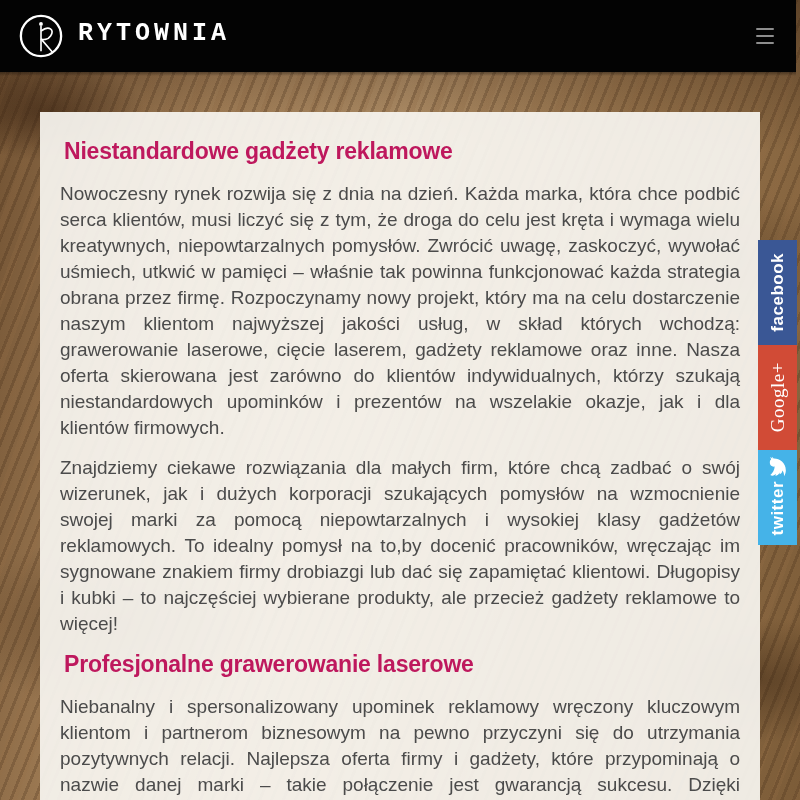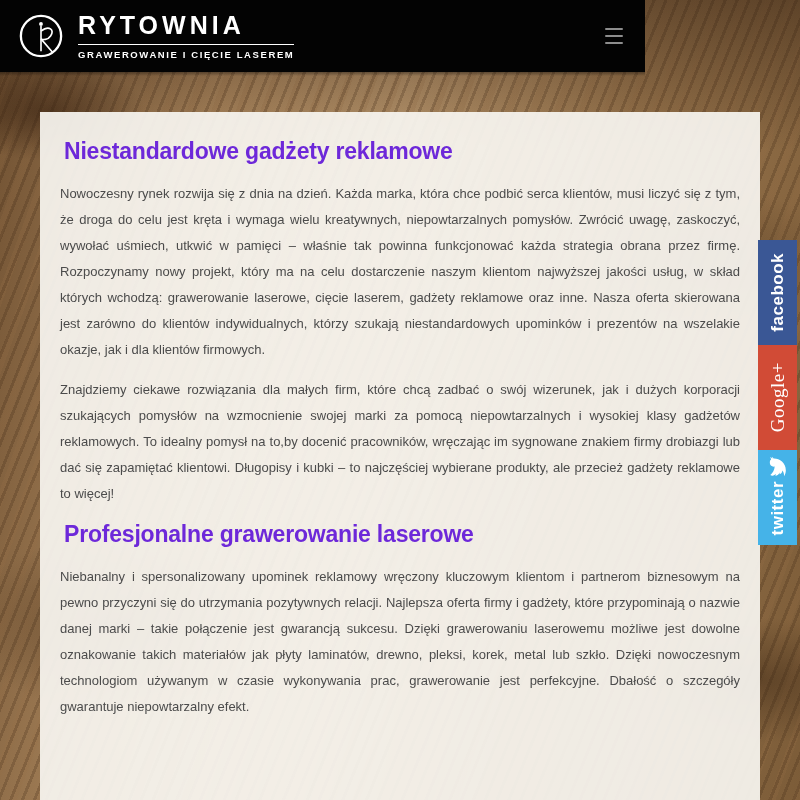--- a/index.html
+++ b/index.html
@@ -14,23 +14,23 @@
       radial-gradient(ellipse 180px 100px at 88% 32%, rgba(70,45,22,0.40), rgba(0,0,0,0) 70%),
       radial-gradient(ellipse 220px 130px at 15% 78%, rgba(60,38,18,0.45), rgba(0,0,0,0) 70%),
       radial-gradient(ellipse 160px 90px at 95% 85%, rgba(52,32,15,0.45), rgba(0,0,0,0) 70%),
       repeating-linear-gradient(112deg, rgba(56,34,16,0.22) 0 3px, rgba(0,0,0,0) 3px 11px),
       repeating-linear-gradient(290deg, rgba(150,110,70,0.20) 0 7px, rgba(0,0,0,0) 7px 23px),
       linear-gradient(100deg, #6e4f30 0%, #a9855c 25%, #b6946b 45%, #97744c 70%, #7c5c38 100%);
   }
 
   
   .site-header {
-    position: absolute; top: 0; left: 0; width: 645px; height: 72px;
+    position: absolute; top: 0; left: 0; width: 796px; height: 72px;
     background: #030303; z-index: 30;
-    display: flex; align-items: center; padding: 0 18px;
+    display: flex; align-items: center; padding: 0 18px; font-family: Liberation Mono, monospace;
   }
   .logo-wrap { display: flex; align-items: center; gap: 14px; }
   .logo-mark { width: 46px; height: 46px; flex: 0 0 auto; }
   .logo-text { display: flex; flex-direction: column; }
   .brand {
     color: #ffffff; font-size: 25px; font-weight: bold;
     letter-spacing: 4px; line-height: 1; padding-bottom: 6px;
   }
   .tagline {
     color: #ffffff; font-size: 9.5px; letter-spacing: 1.6px;
@@ -44,26 +44,26 @@
   .menu-btn span { display: block; height: 2px; background: #8d8d8d; border-radius: 1px; }
 
   
   .content-panel {
     position: absolute; top: 112px; left: 40px; width: 720px; height: 700px;
     background: rgba(248,245,240,0.93);
     padding: 22px 20px 30px 20px;
     z-index: 10;
   }
   .section-heading {
-    color: #6d28d9; font-size: 23px; font-weight: bold;
+    color: #be185d; font-size: 23px; font-weight: bold;
     letter-spacing: -0.2px; margin: 4px 0 16px 4px;
   }
   .section-heading.second { margin-top: 12px; }
   .content-panel p {
-    color: #4b4b4b; font-size: 13px; line-height: 26px;
+    color: #4b4b4b; font-size: 19px; line-height: 26px;
     text-align: justify; margin-bottom: 14px;
   }
 
   
   .social-bar {
     position: absolute; top: 240px; right: 3px; width: 39px; z-index: 40;
     display: flex; flex-direction: column;
   }
   .social-btn {
     width: 39px; display: flex; flex-direction: column;
@@ -94,21 +94,20 @@
 <header class="site-header">
   <div class="logo-wrap">
     <svg class="logo-mark" viewBox="0 0 48 48">
       <circle cx="24" cy="24" r="21" fill="none" stroke="#ffffff" stroke-width="2.4"></circle>
       <circle cx="24" cy="11.5" r="2" fill="#ffffff"></circle>
       <path d="M24 13.5 V40" fill="none" stroke="#ffffff" stroke-width="1.7"></path>
       <path d="M24 19 C33 12, 38 18, 34 24 C31 28.5, 26 28, 24 27 L36 41" fill="none" stroke="#ffffff" stroke-width="1.7"></path>
     </svg>
     <div class="logo-text">
       <div class="brand">RYTOWNIA</div>
-      <div class="tagline">GRAWEROWANIE I CIĘCIE LASEREM</div>
     </div>
   </div>
   <div class="menu-btn" title="Menu">
     <span></span>
       <span></span>
       <span></span>
   </div>
 </header>
 
 <main class="content-panel">

